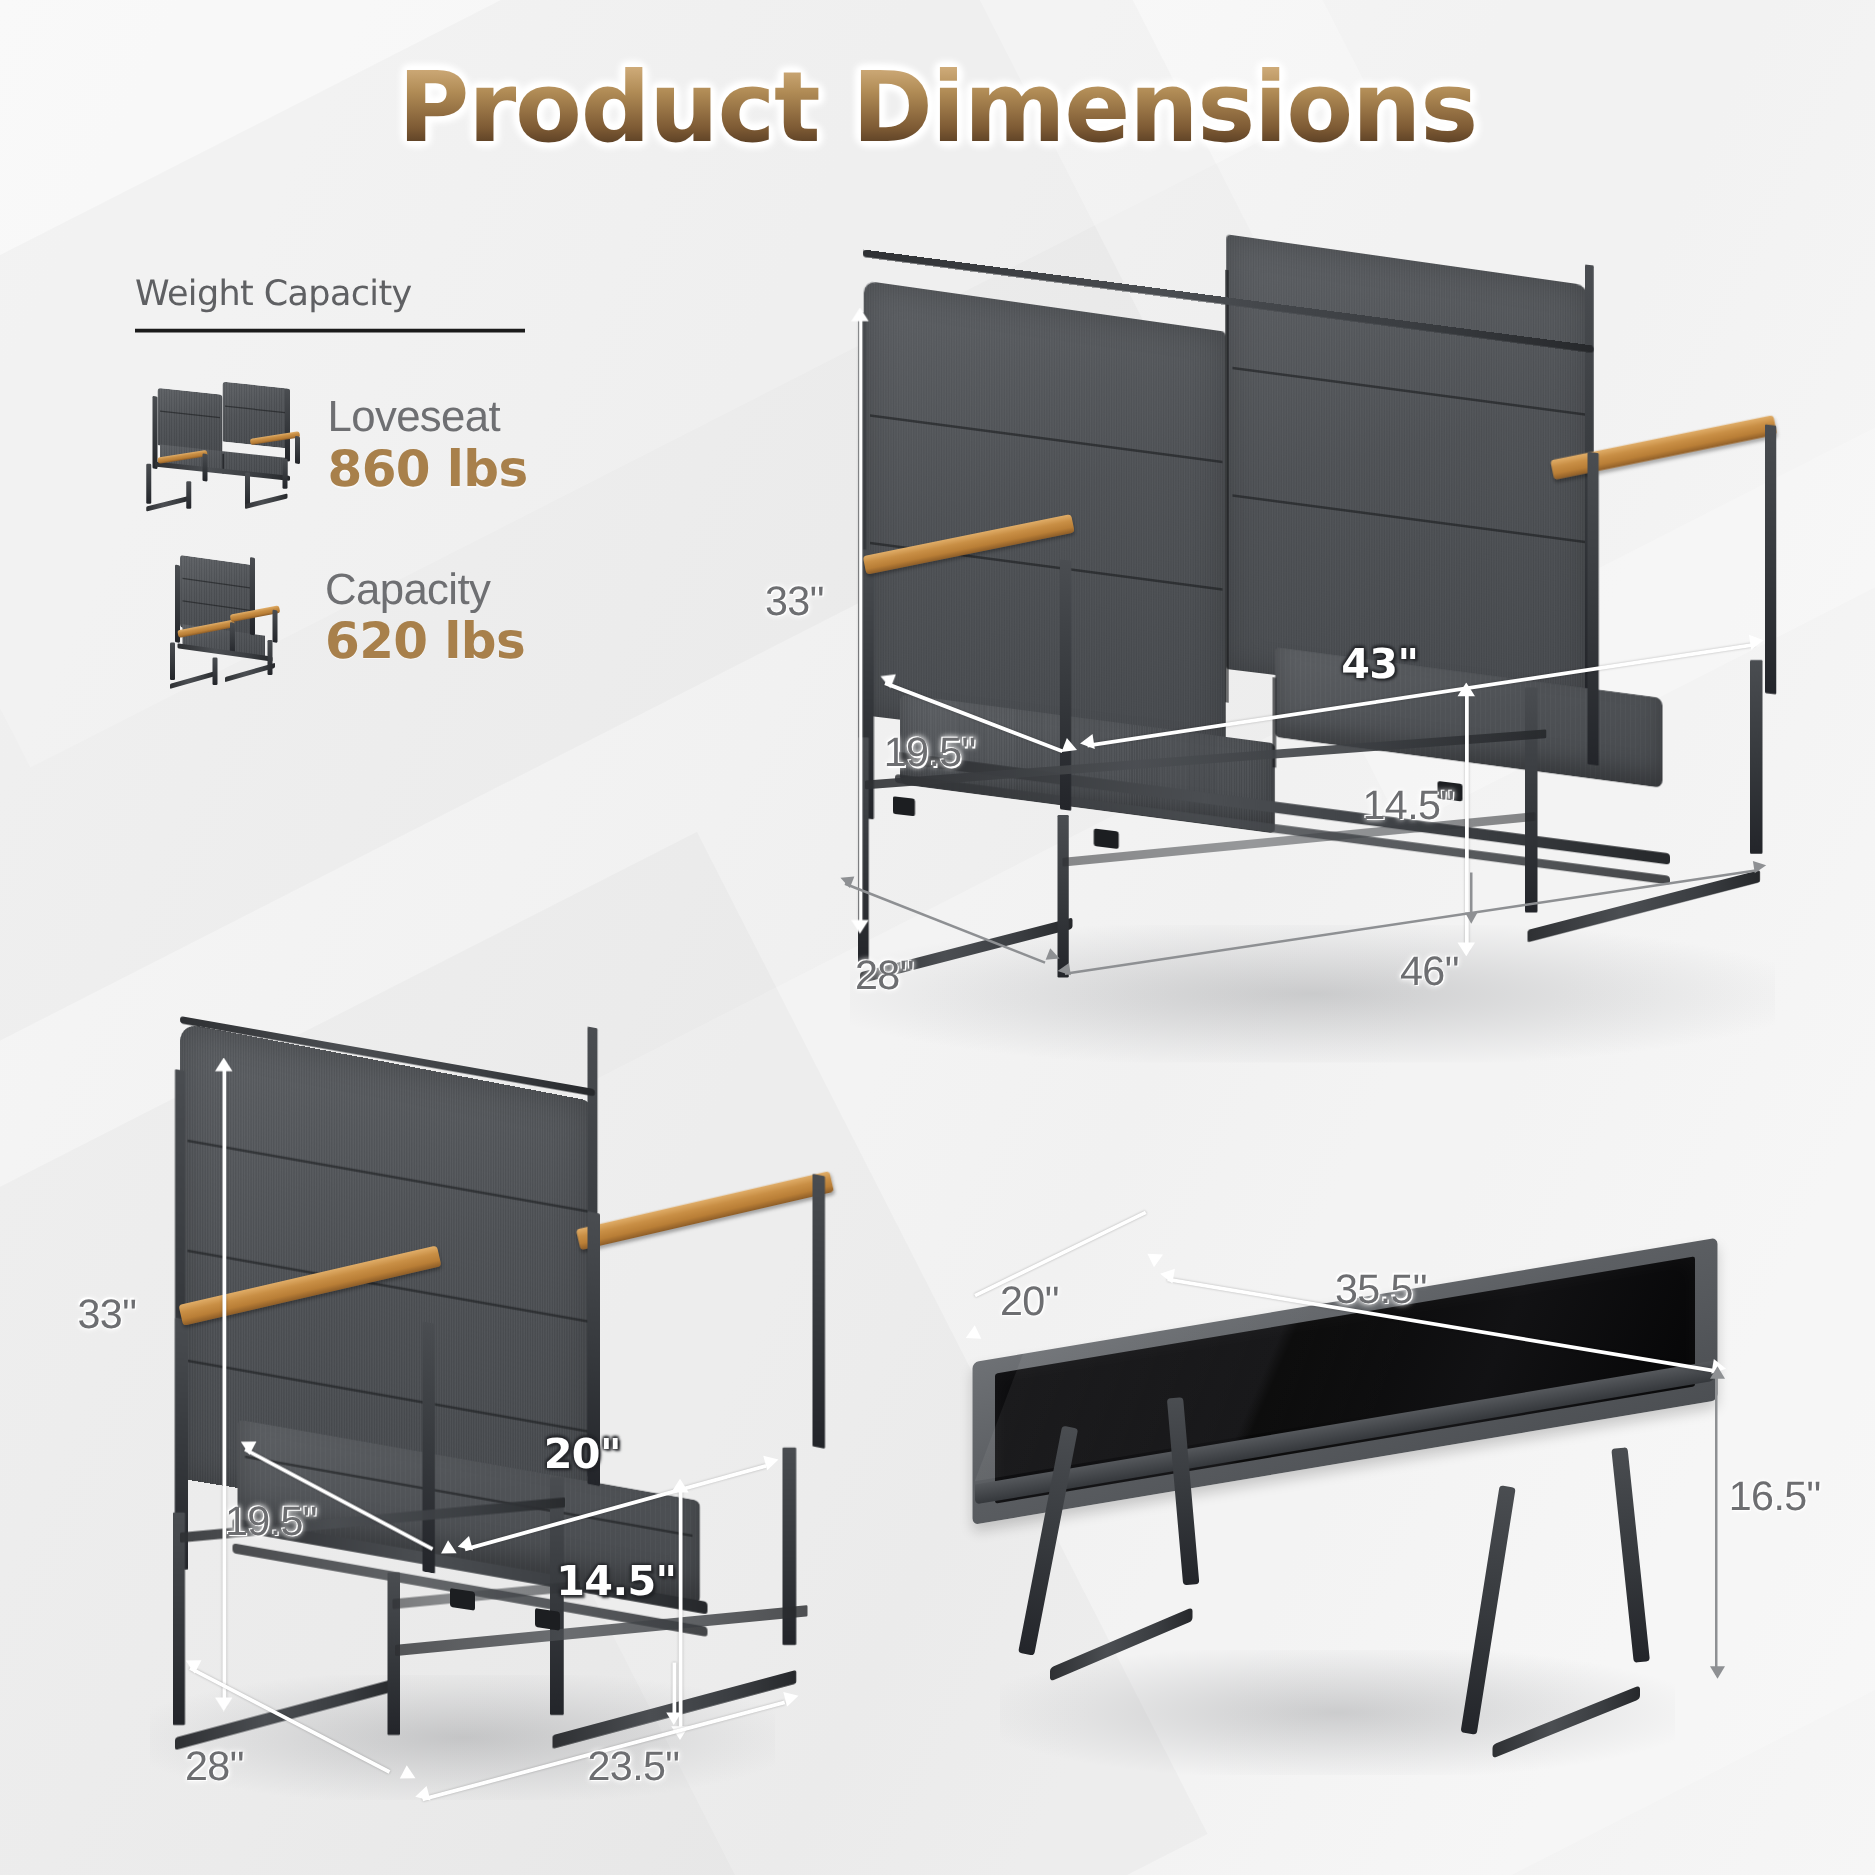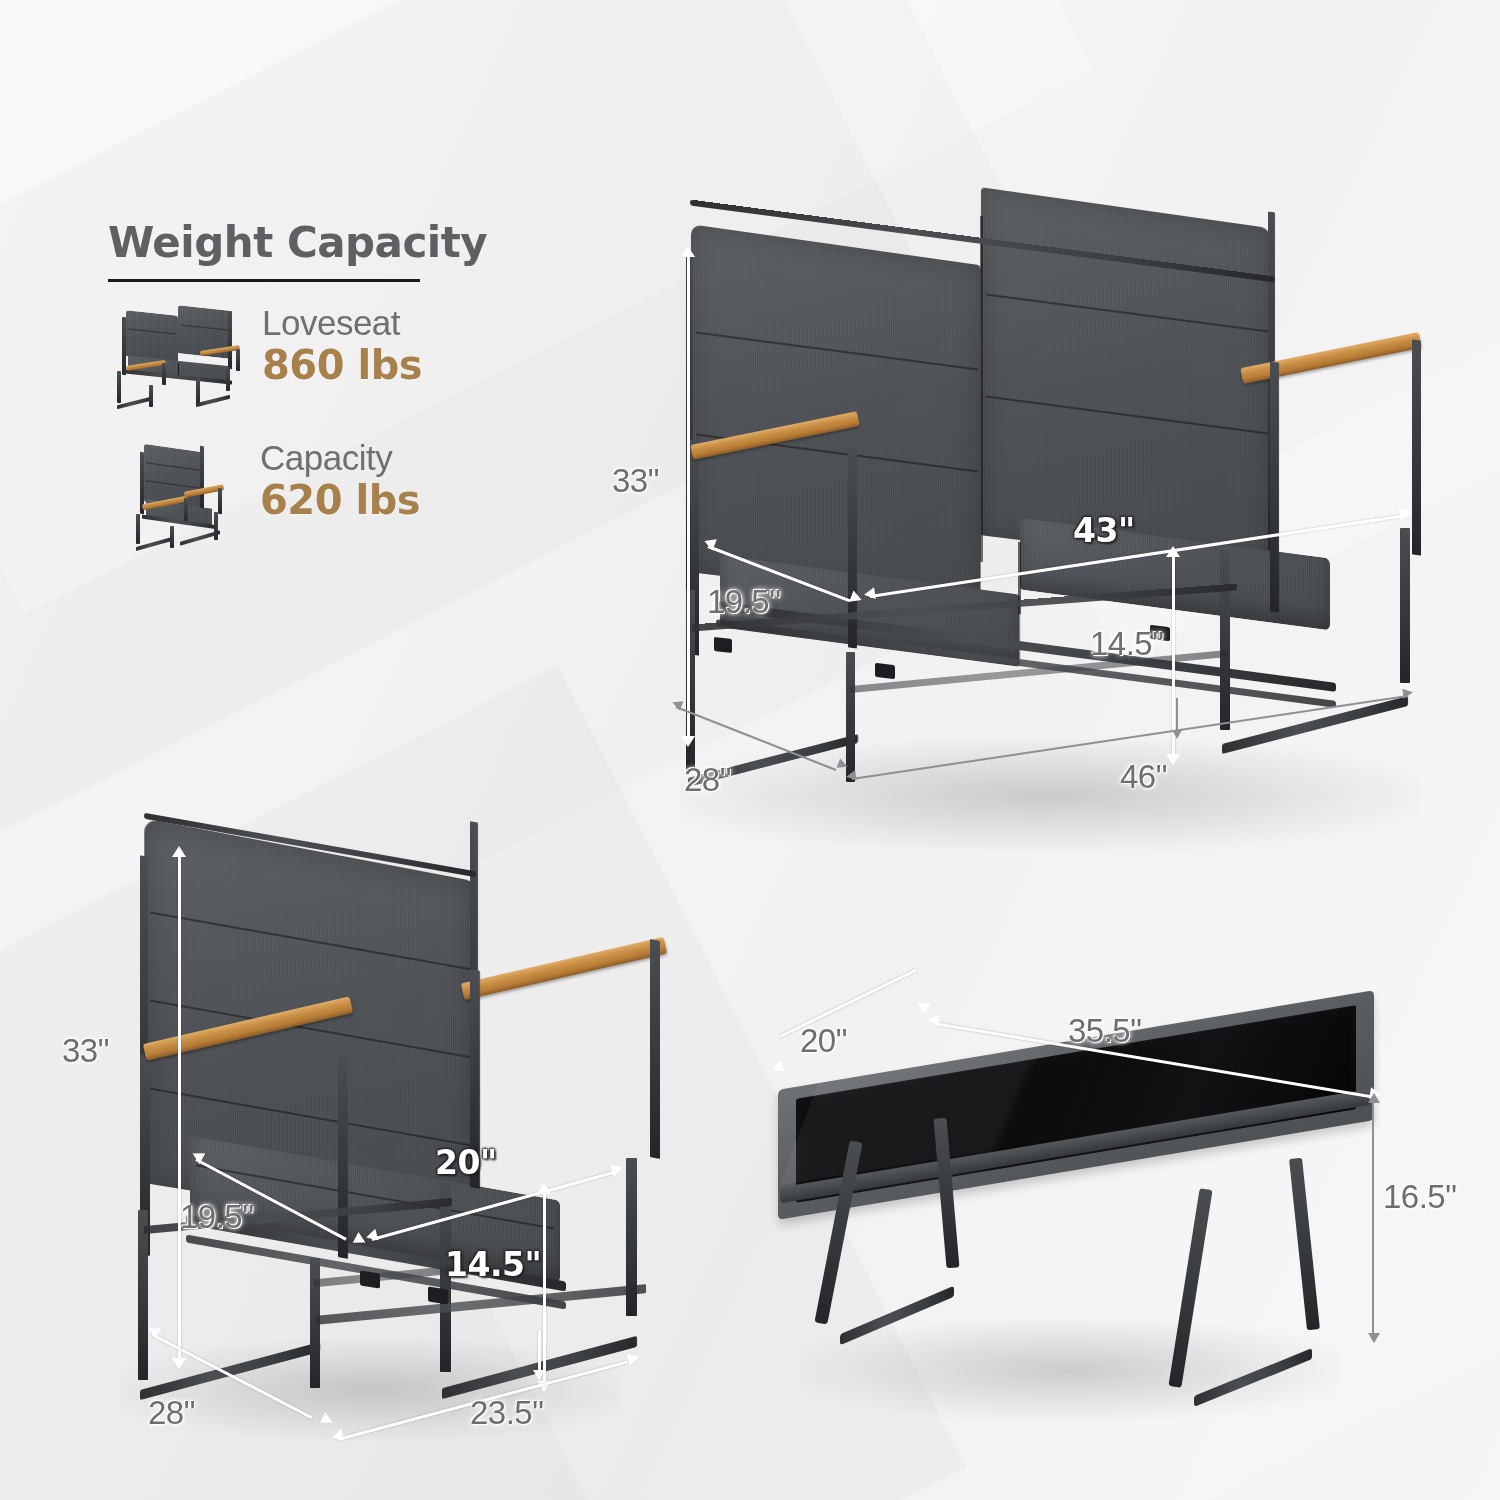--- a/index.html
+++ b/index.html
@@ -54,34 +54,34 @@
     -webkit-text-stroke: 0px transparent;
     filter: drop-shadow(0 0 3px #fff) drop-shadow(0 0 3px #fff)
             drop-shadow(2px 2px 1px rgba(255,255,255,0.95))
             drop-shadow(-2px -2px 1px rgba(255,255,255,0.95));
   }
 
   
   #weight-panel { position: absolute; left: 108px; top: 218px; width: 430px; }
   #weight-heading {
     font-family: "DejaVu Sans", sans-serif;
-    font-weight: bold;
-    font-size: 42px;
+    font-weight: normal;
+    font-size: 28px;
     color: #5f6063;
     letter-spacing: -0.5px;
   }
   #weight-rule {
     margin-top: 12px;
     width: 312px; height: 3px;
     background: #1b1b1b;
   }
   .weight-row {
     position: absolute;
     display: flex;
-    align-items: flex-start;
+    align-items: center;
   }
   .weight-row .thumb { position: relative; flex: 0 0 auto; }
   .weight-text { margin-left: 10px; }
   .weight-label {
     font-size: 35px;
     color: #6e6f72;
     font-family: "Liberation Sans", sans-serif;
     line-height: 1.05;
     letter-spacing: -0.5px;
   }
@@ -167,20 +167,23 @@
 <body>
 
 <div id="stage">
 
   <div class="bg-facet" style="left:-200px; top:-320px; width:1200px; height:700px; transform:rotate(-27deg); opacity:.5;"></div>
   <div class="bg-shade" style="left:-300px; top:60px; width:1300px; height:560px; transform:rotate(-27deg);"></div>
   <div class="bg-facet" style="left:430px; top:560px; width:1500px; height:900px; transform:rotate(-27deg); opacity:.45;"></div>
   <div class="bg-shade" style="left:-420px; top:900px; width:1250px; height:900px; transform:rotate(-27deg);"></div>
   <div class="bg-facet" style="left:900px; top:-260px; width:900px; height:760px; transform:rotate(-27deg); opacity:.5;"></div>
 
+  <div id="title-wrap">
+    <div id="title">Product Dimensions</div>
+  </div>
 
   <div id="weight-panel">
     <div id="weight-heading">Weight Capacity</div>
     <div id="weight-rule"></div>
   </div>
 
   <div class="weight-row" style="left:104px; top:305px;">
     <div class="thumb" style="width:140px;height:105px;">
 
       <div class="cushion" style="left:22px;top:8px;width:52px;height:46px;transform:skewY(6deg);border-radius:3px 3px 1px 1px;"></div>

